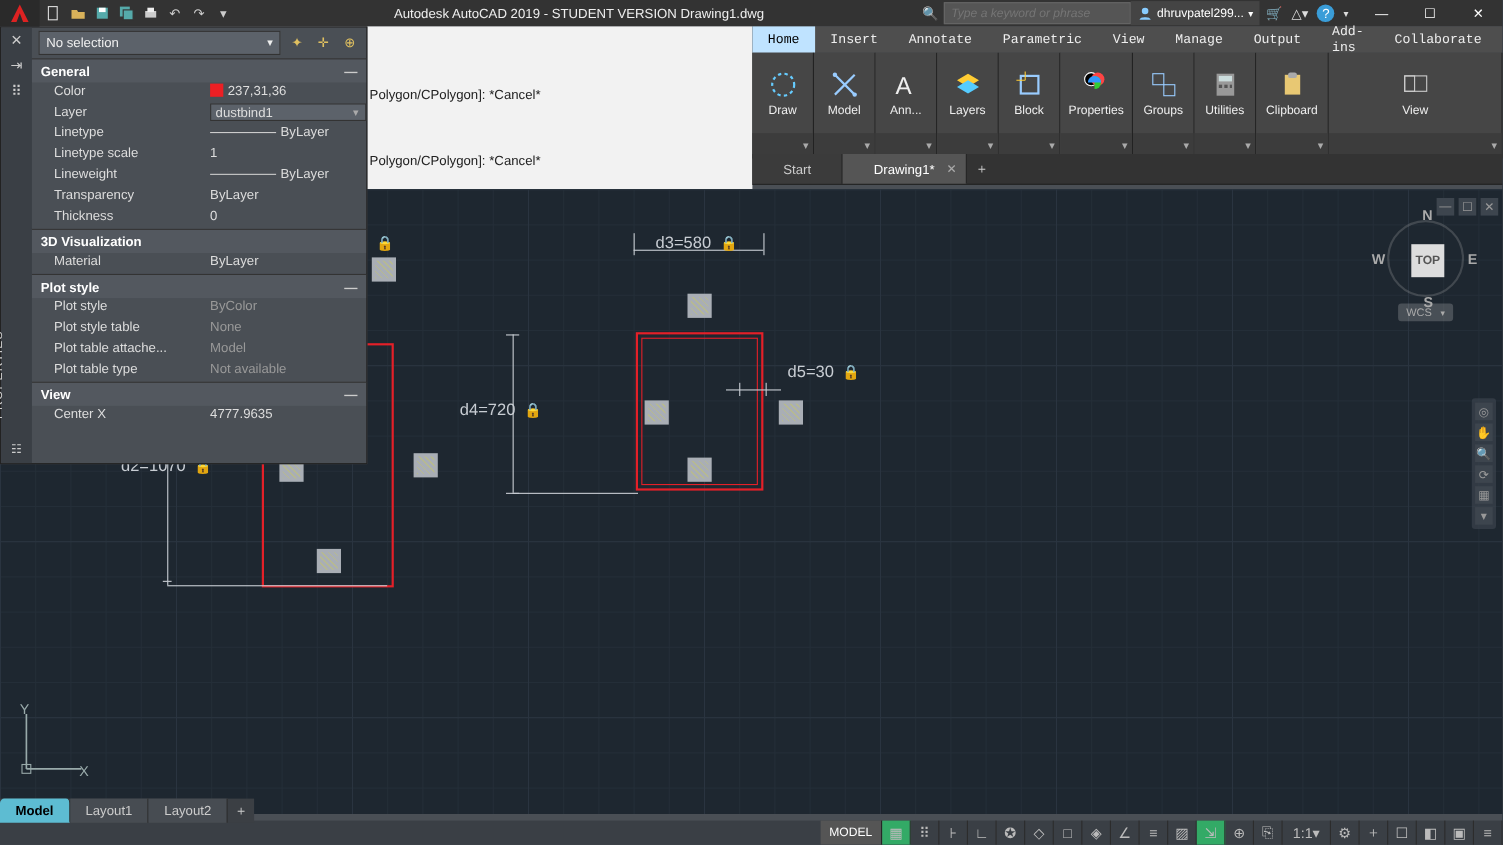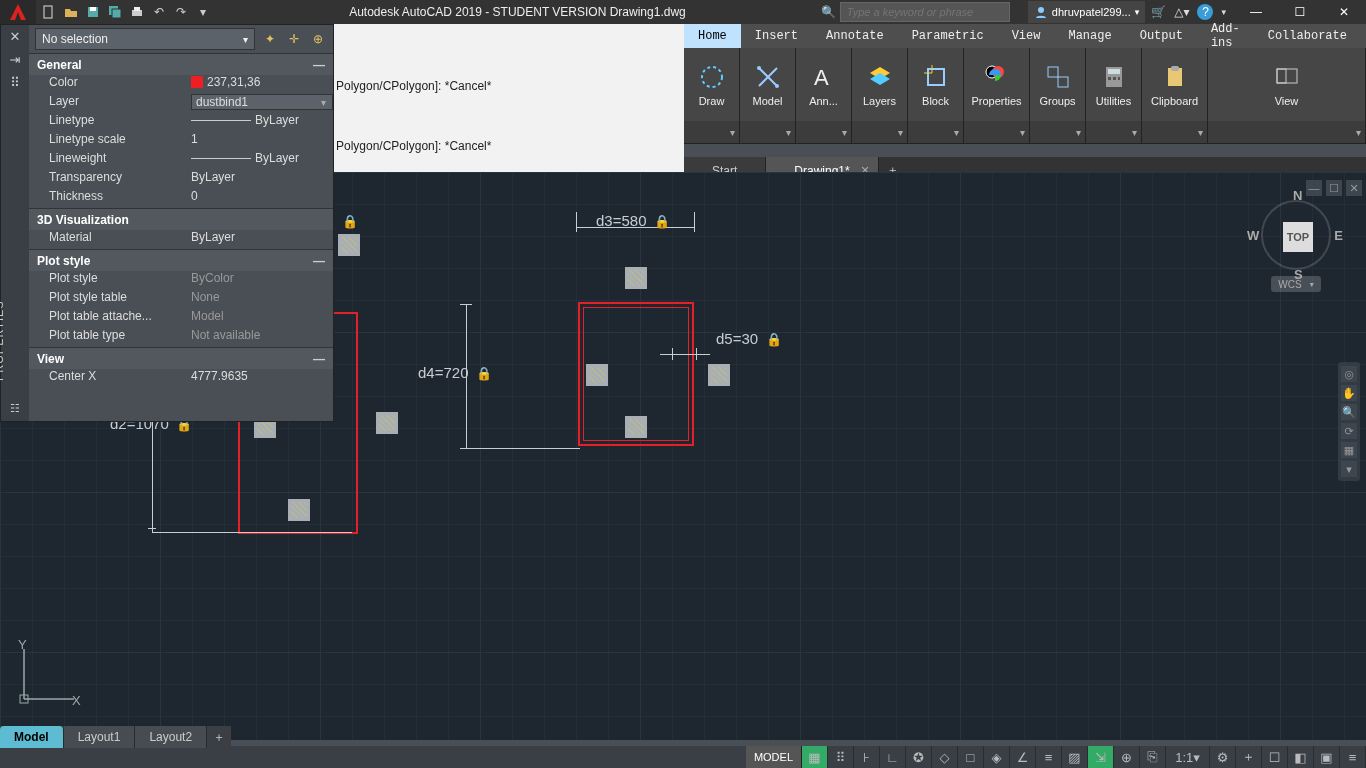--- a/index.html
+++ b/index.html
@@ -6,21 +6,21 @@
   body { width: 1366px; height: 768px; background: #4a4f55; overflow: hidden; position: relative; color: #ccc; font-size: 12px; }
 
   
   .titlebar { position:absolute; top:0; left:0; right:0; height:24px; background:#333; display:flex; align-items:center; }
   .aclogo { width:36px; height:24px; background:#2a2a2a; display:flex; align-items:center; justify-content:center; }
   .aclogo svg { width:24px; height:20px; }
   .qat { display:flex; align-items:center; gap:0; margin-left:2px; }
   .qat .qbtn { width:22px; height:22px; display:flex; align-items:center; justify-content:center; color:#ccc; cursor:pointer; }
   .title-center { flex:1; text-align:center; color:#eee; font-size:12px; }
   .title-right { display:flex; align-items:center; height:24px; }
-  .searchbox { width:170px; height:20px; background:#555; border:1px solid #666; color:#bbb; font-size:11px; font-style:italic; padding:0 6px; margin-right:18px; }
+  .searchbox { width:170px; height:20px; background:#555; border:1px solid #666; color:#bbb; font-size:11px; font-style:italic; padding:0 6px; margin-right:0; }
   .user-area { display:flex; align-items:center; gap:4px; background:#444; height:22px; padding:0 6px; color:#fff; font-size:11px; margin-right:6px; }
   .user-area .uic { width:14px; height:14px; }
   .tr-icons { display:flex; align-items:center; gap:8px; margin-right:8px; }
   .tr-icons span { color:#ddd; cursor:pointer; }
   .winctrl { display:flex; height:24px; }
   .winctrl div { width:44px; display:flex; align-items:center; justify-content:center; color:#fff; cursor:pointer; }
 
   
   .ribtabs { position:absolute; top:24px; left:684px; right:0; height:24px; background:#4e4e4e; display:flex; align-items:stretch; }
   .ribtabs .tab { padding:0 14px; display:flex; align-items:center; color:#eee; font-size:12px; cursor:pointer;font-family:Liberation Mono, monospace; }
@@ -30,21 +30,21 @@
   
   .ribbon { position:absolute; top:48px; left:684px; right:0; height:96px; background:#444; display:flex; border-bottom:1px solid #222; }
   .panel { border-right:1px solid #222; background:#464646; display:flex; flex-direction:column; }
   .panel-top { flex:1; display:flex; align-items:center; justify-content:center; }
   .panel-lbl { height:22px; background:#3c3c3c; display:flex; align-items:center; justify-content:center; color:#ddd; font-size:11px; position:relative; }
   .panel-lbl .dd { position:absolute; right:4px; font-size:10px; color:#aaa; }
   .pbtn { width:52px; text-align:center; color:#eee; font-size:11px; cursor:pointer; }
   .picon { display:block; margin:0 auto 4px; width:28px; height:28px; }
 
   
-  .filetabs { position:absolute; top:157px; left:684px; right:0; height:28px; background:#333; display:flex; align-items:stretch; border-bottom:1px solid #222; }
+  .filetabs { position:absolute; top:140px; left:684px; right:0; height:28px; background:#333; display:flex; align-items:stretch; border-bottom:1px solid #222; }
   .filetabs .ftab { padding:0 28px; display:flex; align-items:center; color:#ccc; font-size:12px; background:#3b3b3b; border-right:1px solid #222; cursor:pointer; position:relative; }
   .filetabs .ftab.active { background:#555; color:#fff; }
   .filetabs .ftab .close { position:absolute; right:8px; font-size:11px; color:#aaa; }
   .filetabs .addtab { width:28px; display:flex; align-items:center; justify-content:center; color:#ccc; cursor:pointer; }
 
   
   .cmdarea { position:absolute; top:24px; left:36px; width:648px; height:148px; background:#f2f2f2; color:#222; font-family:Consolas,monospace; font-size:12px; padding:48px 6px 6px 300px; overflow:hidden; line-height:28px;}
   
   
   .leftedge { position:absolute; top:24px; left:0; width:36px; height:148px; background:#3a3a3a; }

